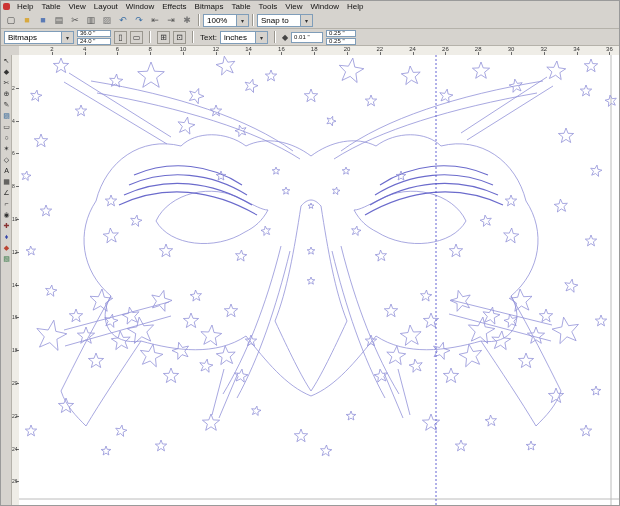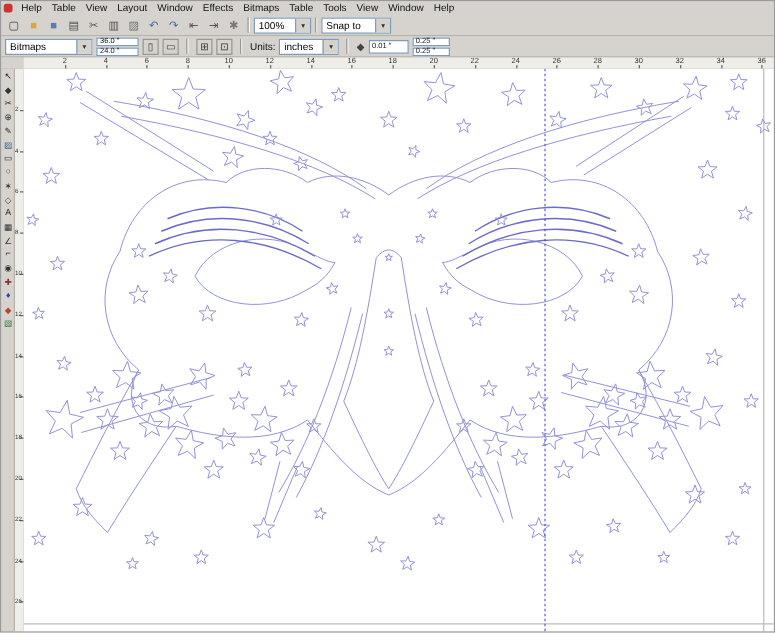--- a/index.html
+++ b/index.html
@@ -105,21 +105,21 @@
         <span>▭</span>
       </div>
     <div class="tb-sep"></div>
     <div class="mini-btn">
         <span>⊞</span>
       </div>
     <div class="mini-btn">
         <span>⊡</span>
       </div>
     <div class="tb-sep"></div>
-    <span class="pb-label">Units:</span>
+    <span class="pb-label">Text:</span>
     <div class="combo" style="width:48px;height:13px">
       <span>inches</span>
       <span class="arrow">▾</span>
     </div>
     <div class="tb-sep"></div>
     <span class="pb-icon">◆</span>
     <div class="tiny-field" style="height:11px;width:32px">
         <span>0.01 "</span>
       </div>
     <div class="stack">

